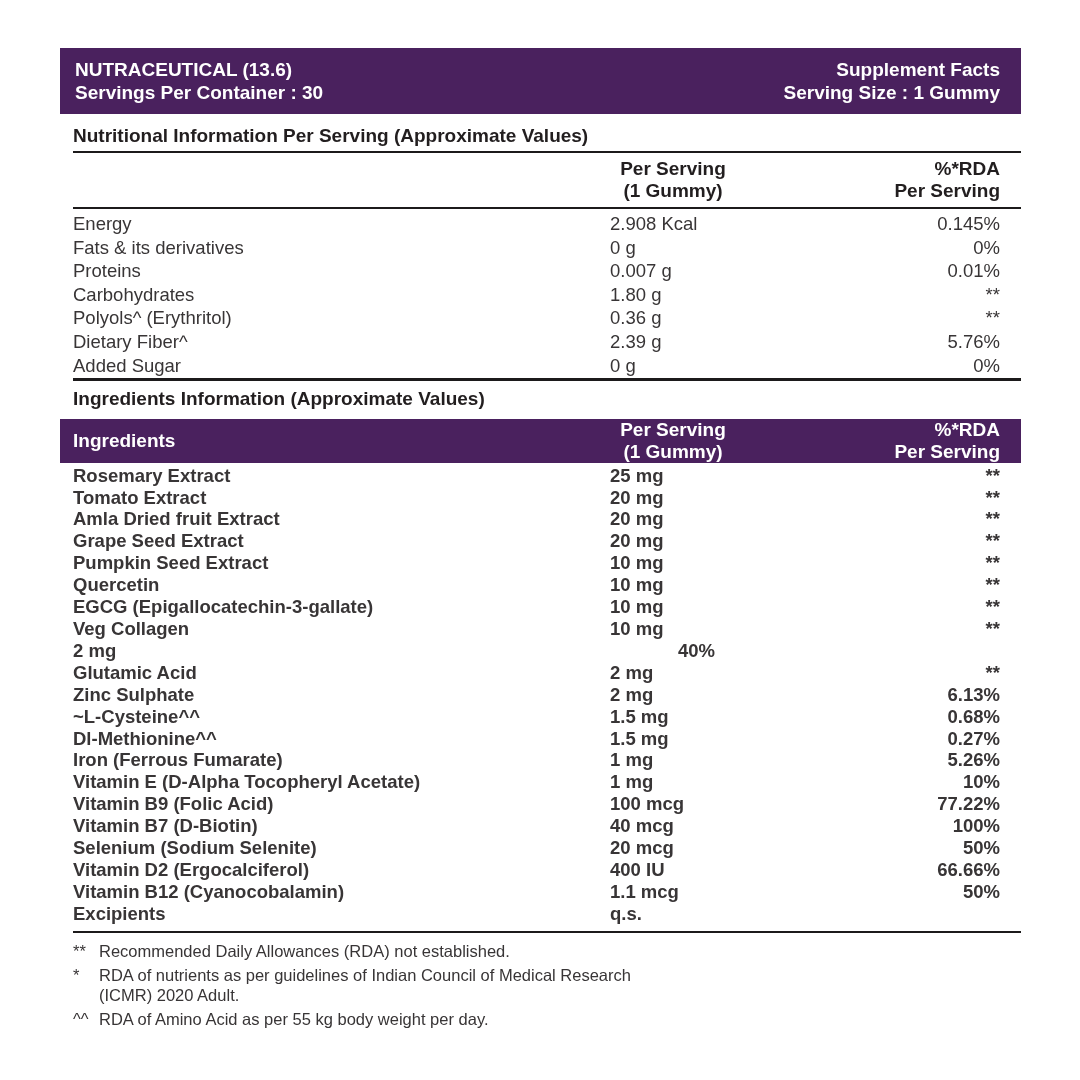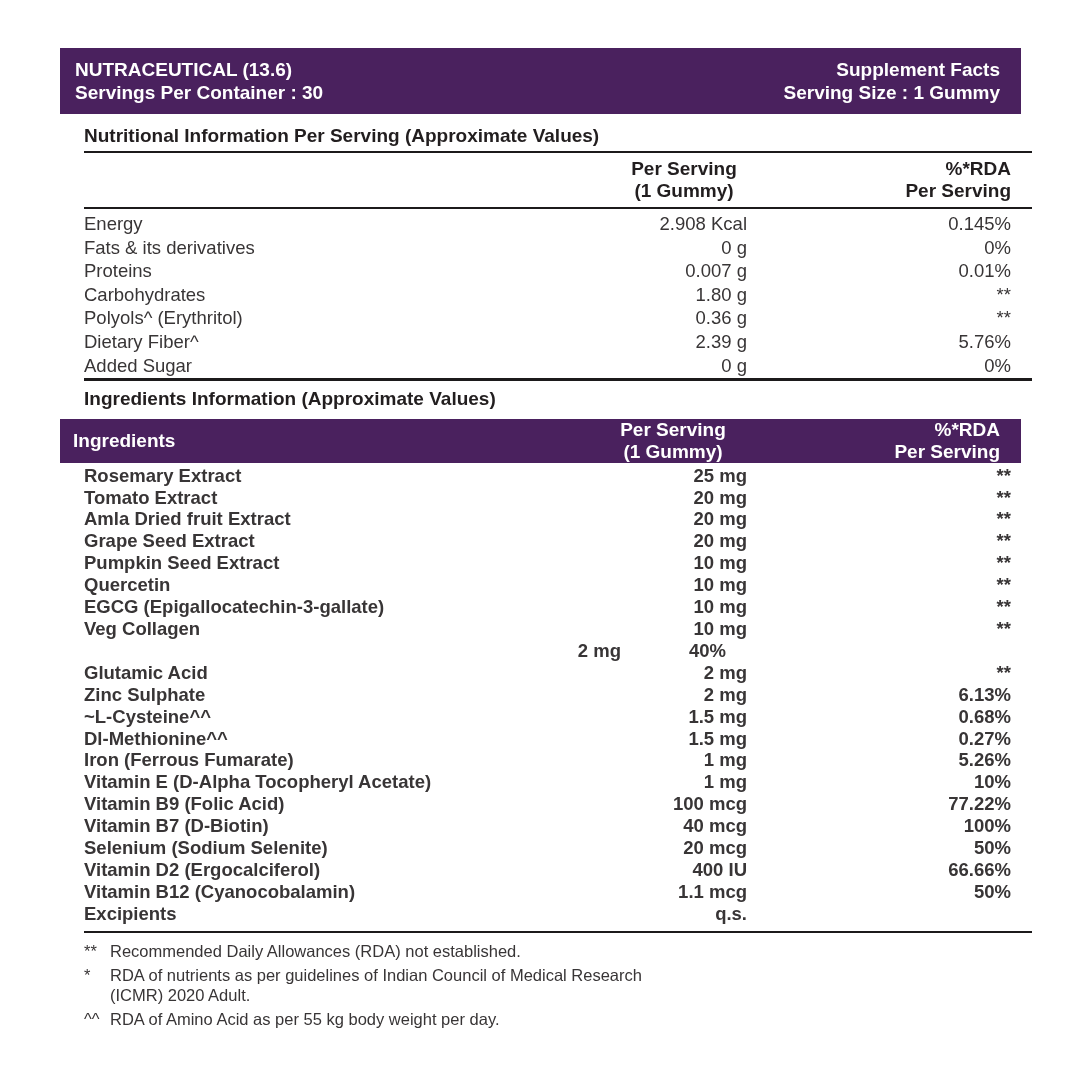--- a/index.html
+++ b/index.html
@@ -43,41 +43,41 @@
     margin-left: 13px;
     width: 948px;
     display: grid;
     grid-template-columns: 537px 126px 285px;
     align-items: center;
     font-size: 19px;
     line-height: 22px;
   }
 
   
-  .inner { margin-left: 24px; width: 948px; }
+  .inner { margin-left: 13px; width: 948px; }
 
   .section-title {
     font-size: 19px;
     line-height: 26px;
     font-weight: bold;
     color: #221E1F;
   }
   .title-1 { margin-top: 9px; margin-bottom: 2px; }
   .title-2 { margin-top: 5px; }
 
   .rule  { height: 2px;   background: #1C1A1B; }
   .rule-thick { height: 2.5px; background: #1C1A1B; }
 
   
   .grid {
     display: grid;
     grid-template-columns: 537px 126px 285px;
   }
   .col-mid  { text-align: center; }
-  .col-mid-val { text-align: right; }
+  .col-mid-val { }
   .col-rda  { text-align: right; padding-right: 21px; }
 
   .head-row {
     padding: 5px 0;
     font-weight: bold;
     font-size: 19px;
     line-height: 22px;
     color: #221E1F;
   }
 

